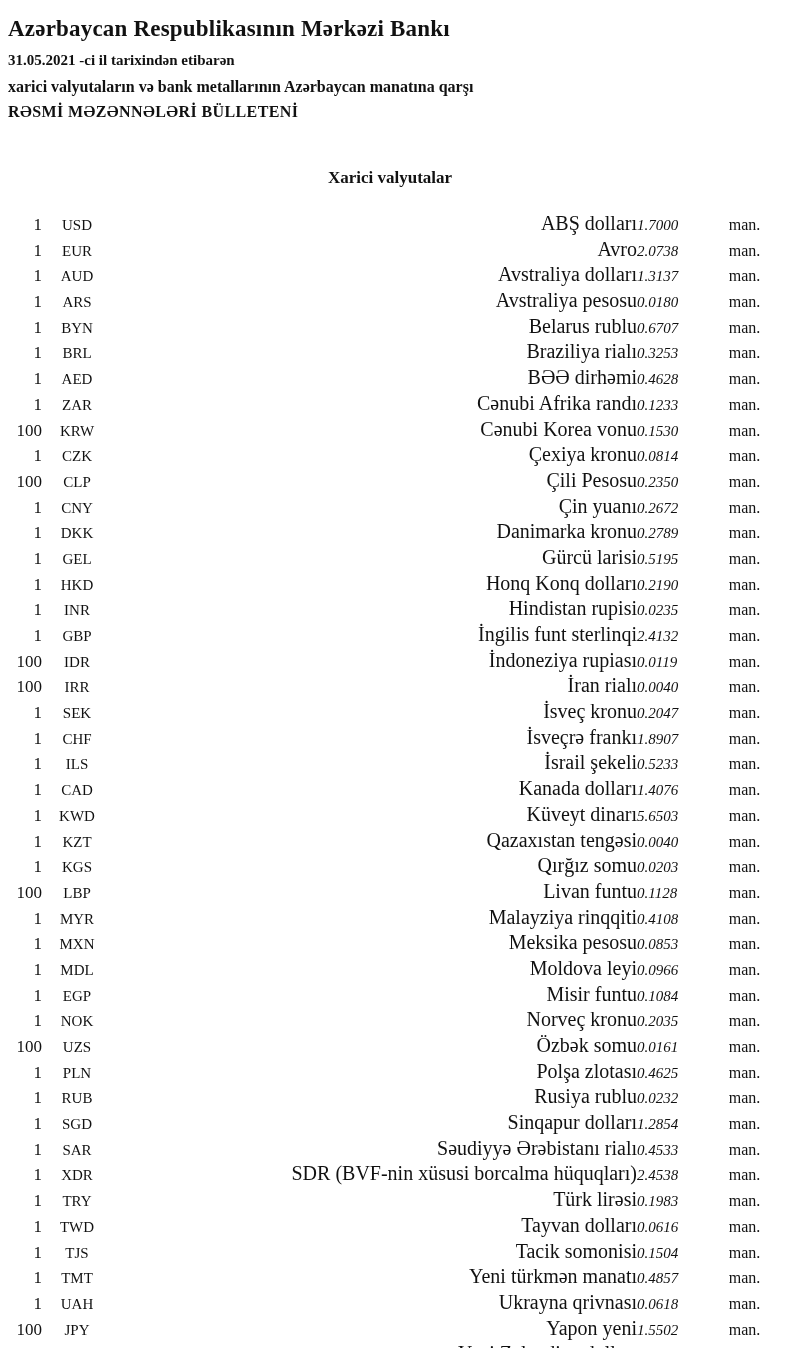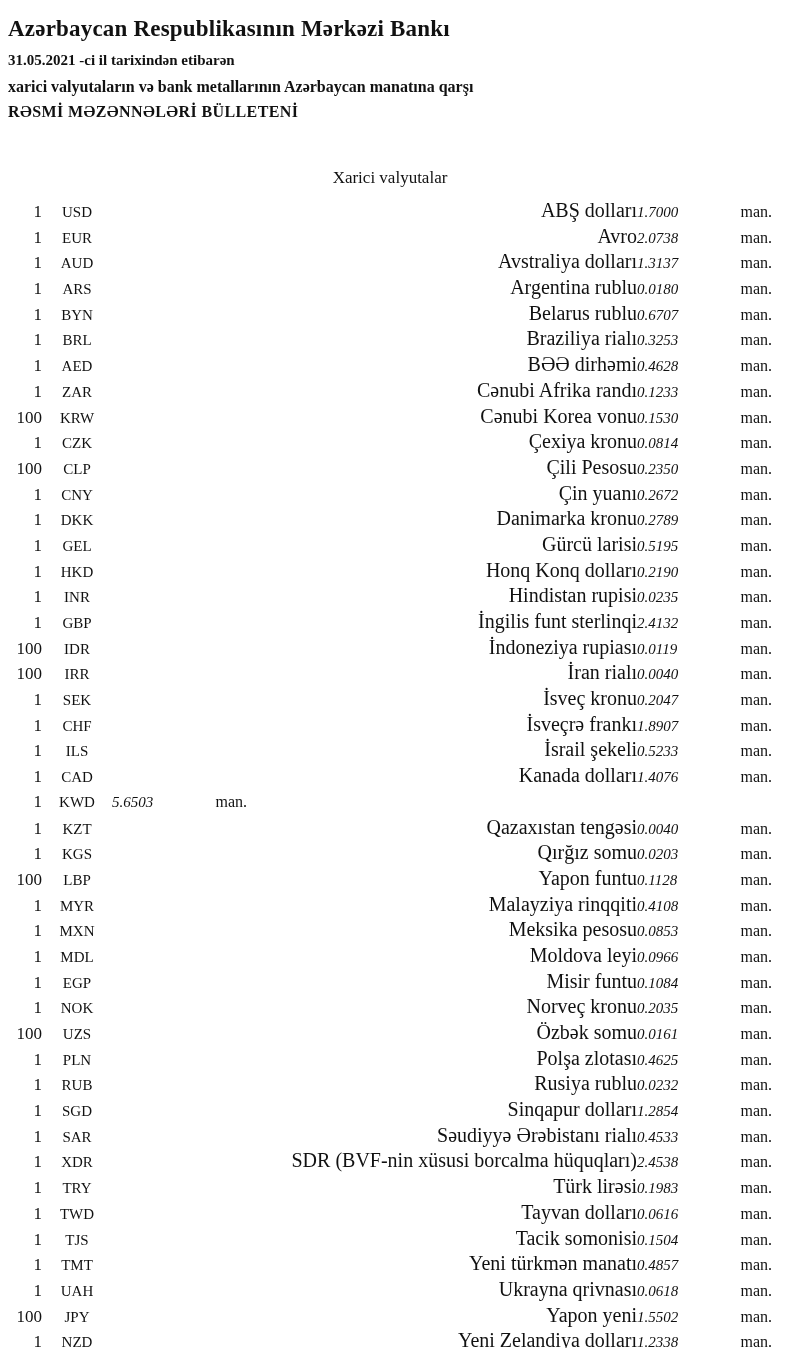--- a/index.html
+++ b/index.html
@@ -35,21 +35,21 @@
   }
   .subline3 {
     font-size: 16px;
     font-weight: bold;
     letter-spacing: 0.4px;
     margin: 0 0 0 0;
   }
   .section-title {
     text-align: center;
     font-size: 17px;
-    font-weight: normal;
+    font-weight: bold;
     margin: 47px 0 10px 0;
   }
   .table { width: 100%; }
   .row {
     display: flex;
     align-items: baseline;
     height: 25.7px;
     line-height: 25.7px;
   }
   .c-nom {
@@ -75,23 +75,24 @@
   .c-rate {
     width: 80px;
     text-align: left;
     font-size: 15px;
     font-weight: normal;
     font-style: italic;
     flex: 0 0 auto;
   }
   .c-unit {
     width: 55px;
-    text-align: right;
+    text-align: center;
     font-size: 16px;
     flex: 0 0 auto;
+    margin-top: 14px;
   }
 </style>
 </head>
 <body>
 
 <div class="page">
 
   <header>
     <div class="title">Azərbaycan Respublikasının Mərkəzi Bankı</div>
     <div class="subline1">31.05.2021 -ci il tarixindən etibarən</div>
@@ -119,21 +120,21 @@
       <div class="row">
         <span class="c-nom">1</span>
         <span class="c-code">AUD</span>
         <span class="c-name">Avstraliya dolları</span>
         <span class="c-rate">1.3137</span>
         <span class="c-unit">man.</span>
       </div>
       <div class="row">
         <span class="c-nom">1</span>
         <span class="c-code">ARS</span>
-        <span class="c-name">Argentina rublu</span>
+        <span class="c-name">Avstraliya pesosu</span>
         <span class="c-rate">0.0180</span>
         <span class="c-unit">man.</span>
       </div>
       <div class="row">
         <span class="c-nom">1</span>
         <span class="c-code">BYN</span>
         <span class="c-name">Belarus rublu</span>
         <span class="c-rate">0.6707</span>
         <span class="c-unit">man.</span>
       </div>
@@ -259,41 +260,42 @@
       <div class="row">
         <span class="c-nom">1</span>
         <span class="c-code">CAD</span>
         <span class="c-name">Kanada dolları</span>
         <span class="c-rate">1.4076</span>
         <span class="c-unit">man.</span>
       </div>
       <div class="row">
         <span class="c-nom">1</span>
         <span class="c-code">KWD</span>
+        <span class="c-name">Küveyt dinarı</span>
         <span class="c-rate">5.6503</span>
         <span class="c-unit">man.</span>
       </div>
       <div class="row">
         <span class="c-nom">1</span>
         <span class="c-code">KZT</span>
         <span class="c-name">Qazaxıstan tengəsi</span>
         <span class="c-rate">0.0040</span>
         <span class="c-unit">man.</span>
       </div>
       <div class="row">
         <span class="c-nom">1</span>
         <span class="c-code">KGS</span>
         <span class="c-name">Qırğız somu</span>
         <span class="c-rate">0.0203</span>
         <span class="c-unit">man.</span>
       </div>
       <div class="row">
         <span class="c-nom">100</span>
         <span class="c-code">LBP</span>
-        <span class="c-name">Yapon funtu</span>
+        <span class="c-name">Livan funtu</span>
         <span class="c-rate">0.1128</span>
         <span class="c-unit">man.</span>
       </div>
       <div class="row">
         <span class="c-nom">1</span>
         <span class="c-code">MYR</span>
         <span class="c-name">Malayziya rinqqiti</span>
         <span class="c-rate">0.4108</span>
         <span class="c-unit">man.</span>
       </div>

